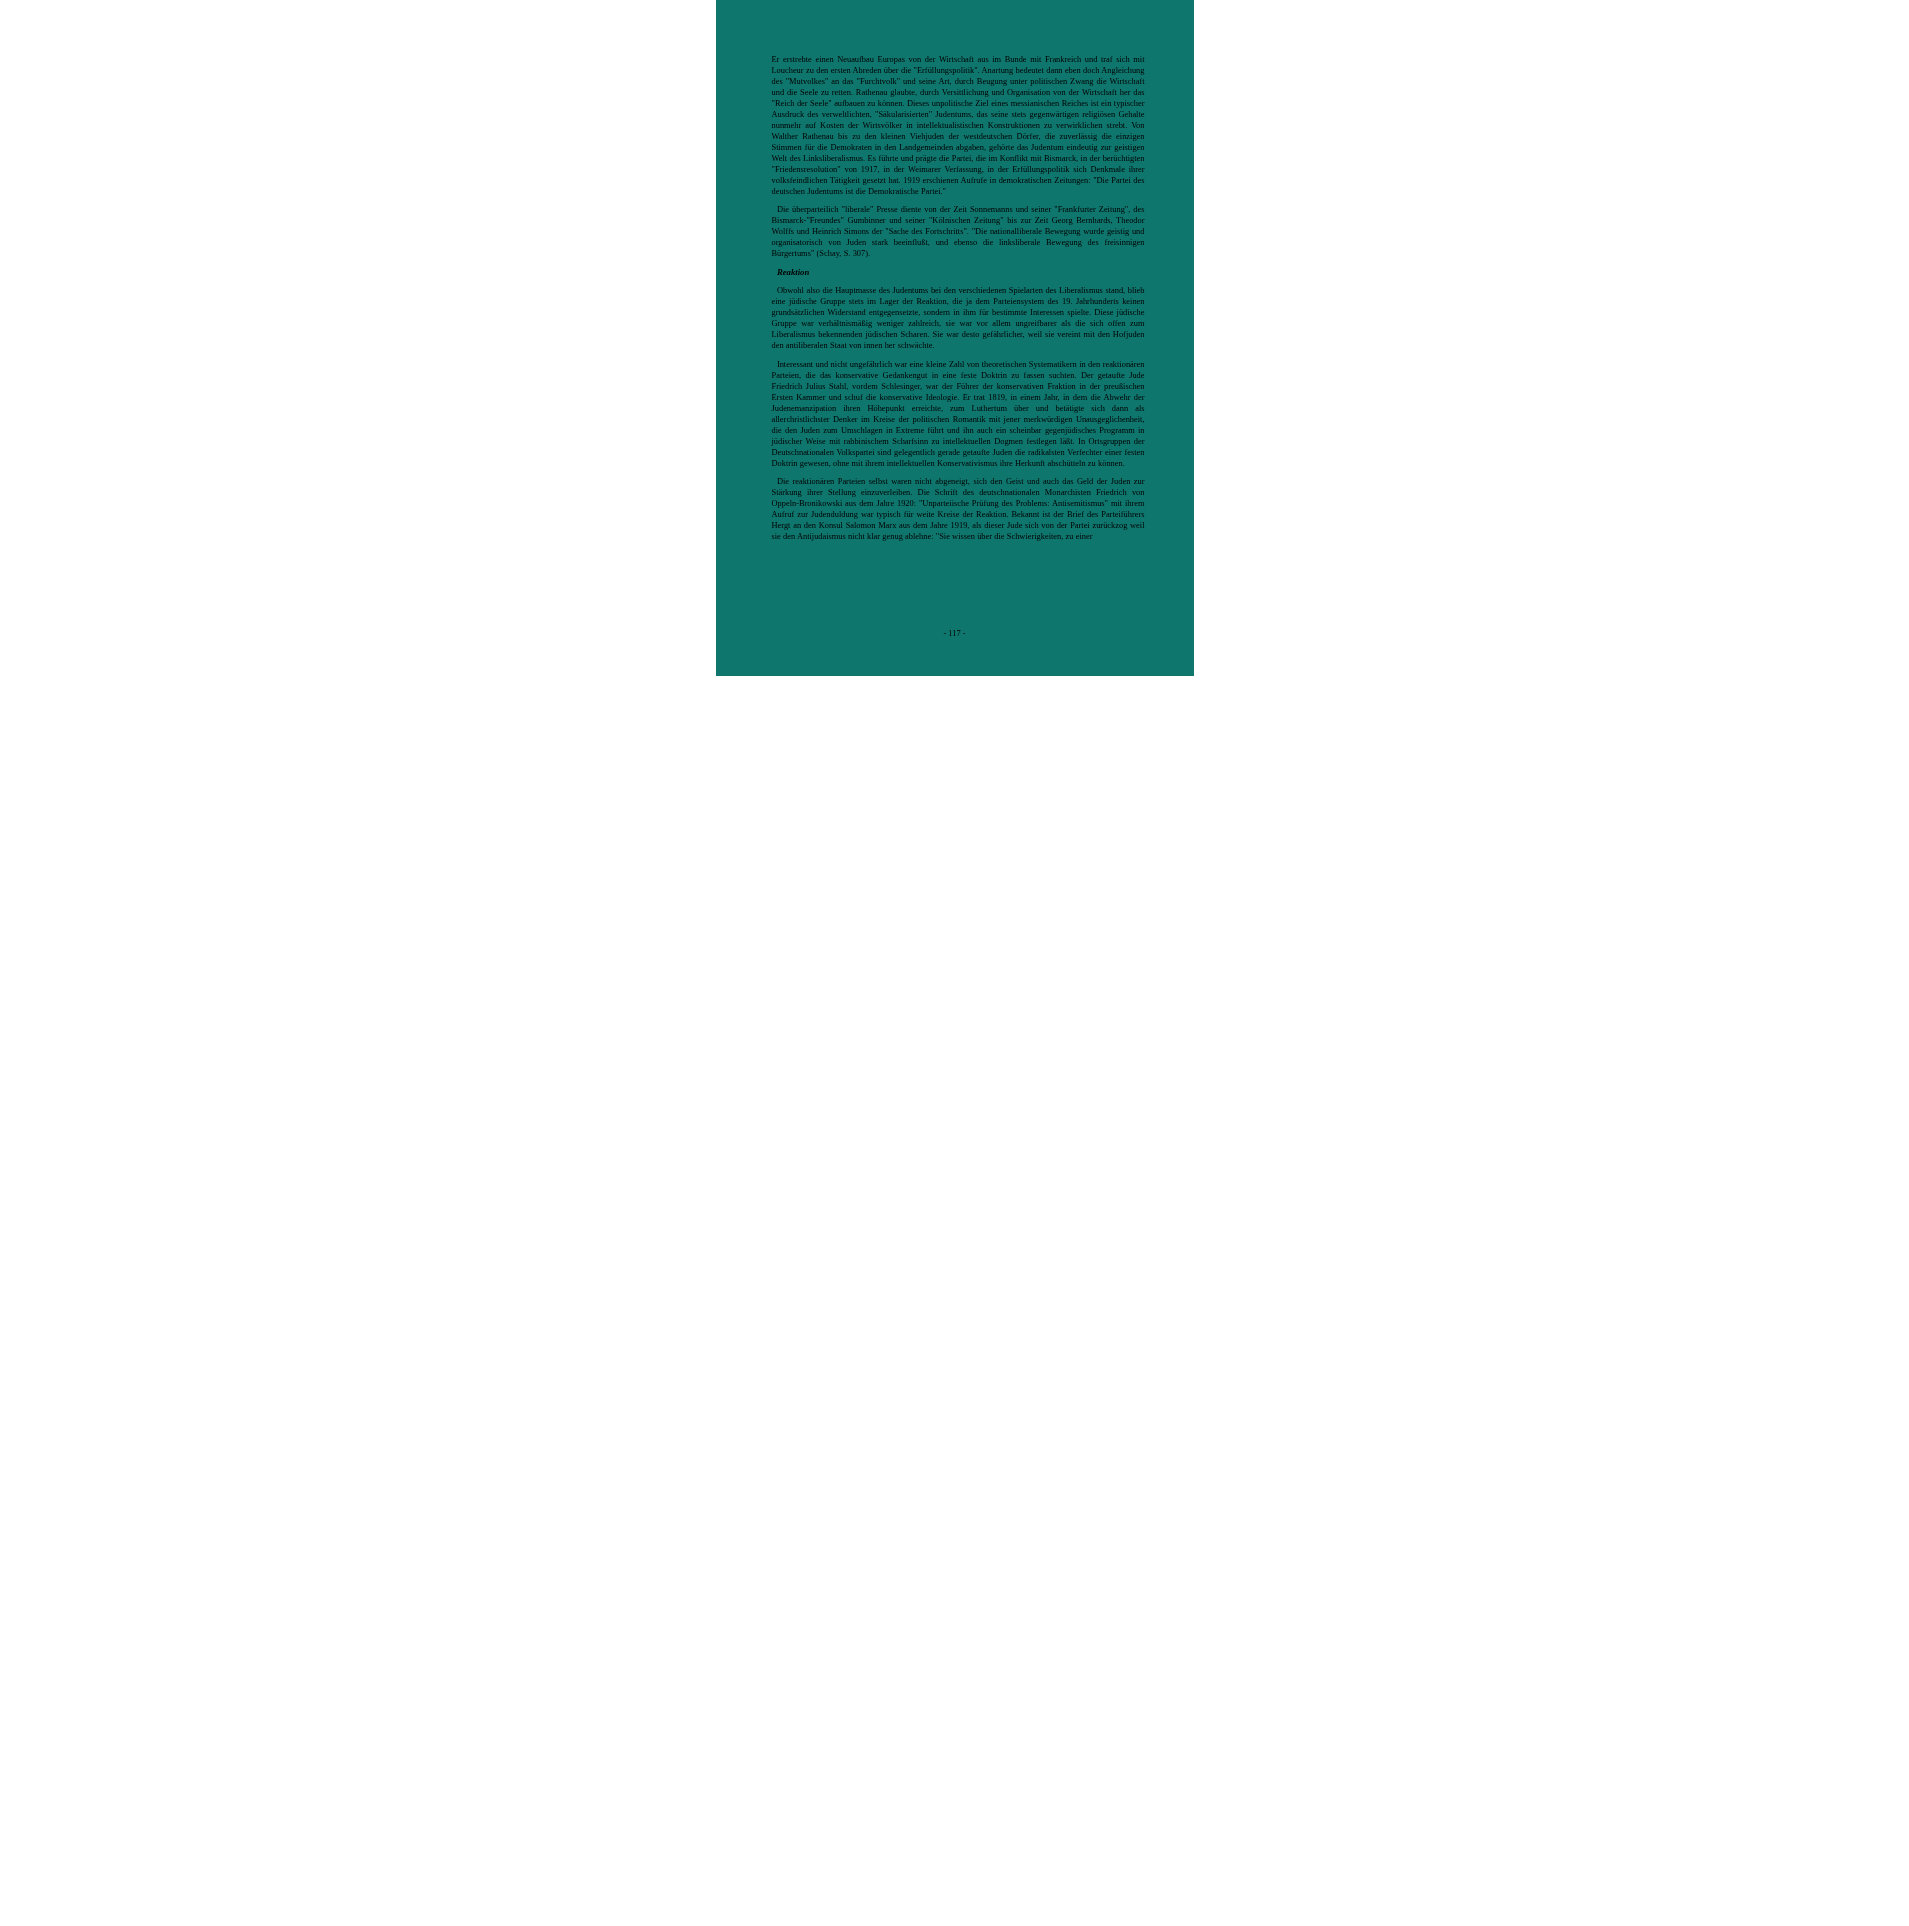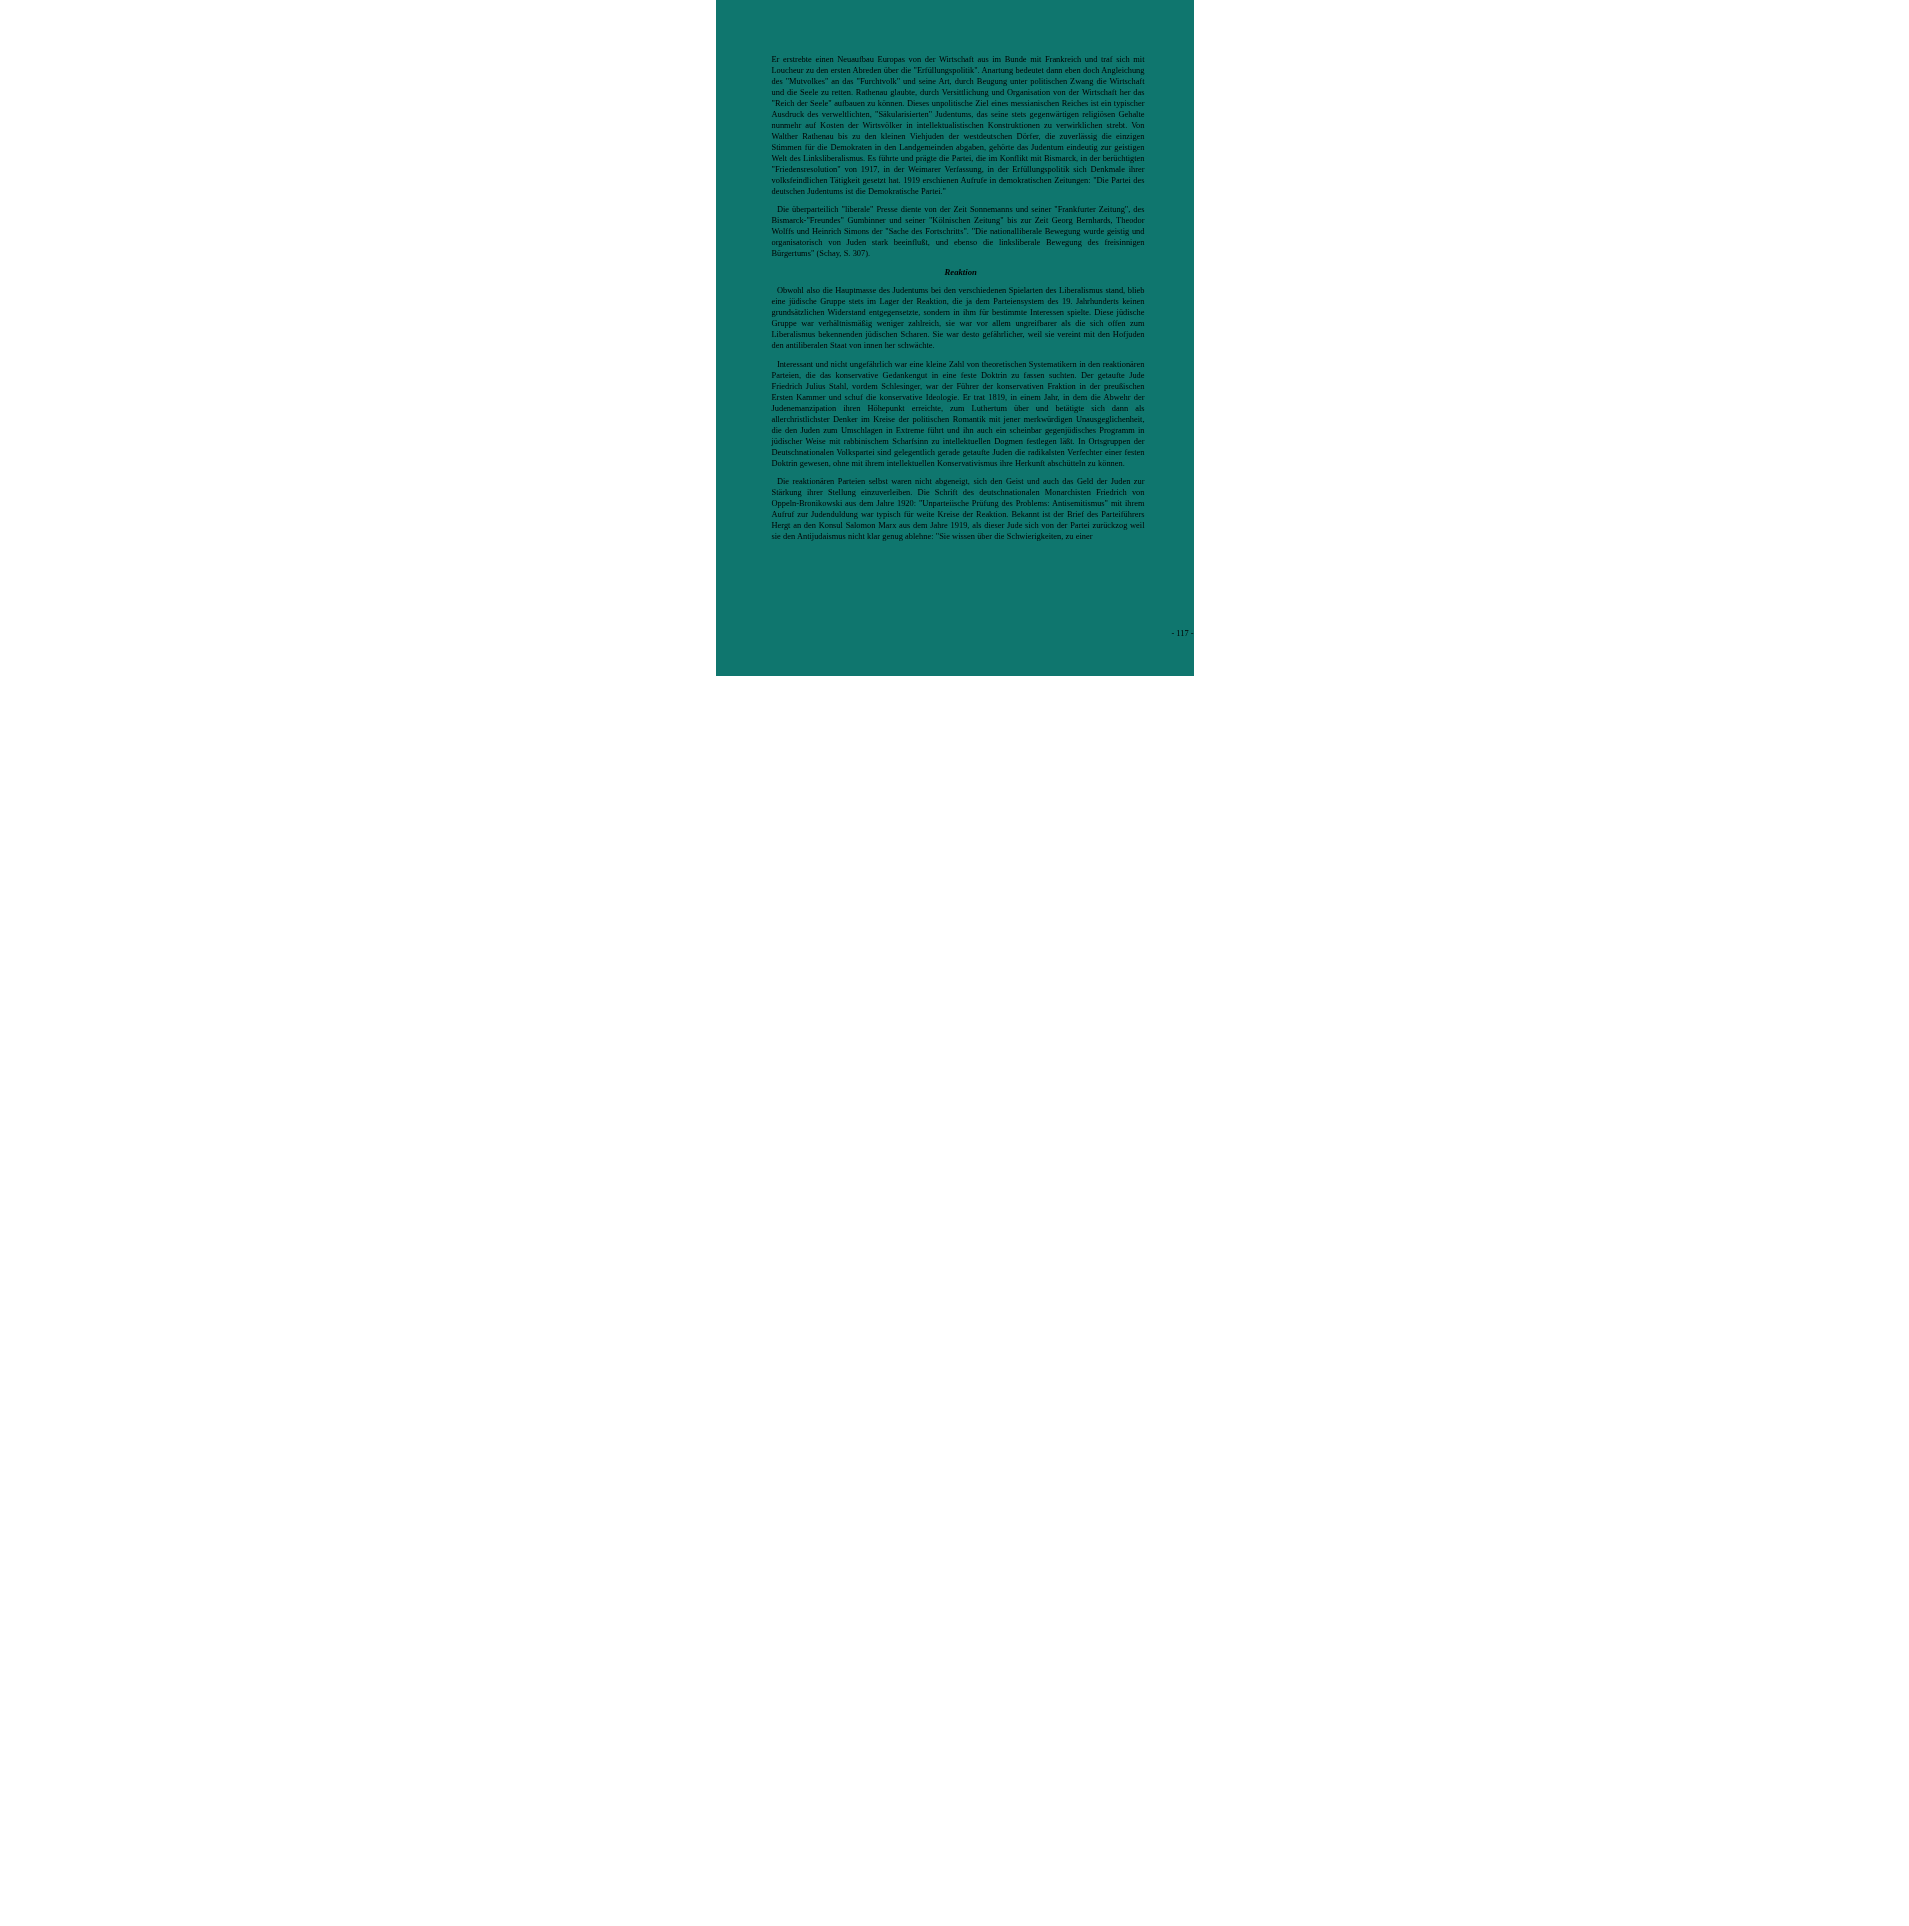--- a/index.html
+++ b/index.html
@@ -38,31 +38,31 @@
   .para + .para {
     margin-top: 7.3px;
   }
   .section-heading {
     font-size: 8.7px;
     line-height: 11px;
     font-weight: bold;
     font-style: italic;
     margin: 8px 0 0 0;
     text-indent: 5.4px;
-    text-align: center;
+    text-align: left;
   }
   .section-heading + .para {
     margin-top: 7px;
   }
   .page-number {
     position: absolute;
     left: 0;
     right: 0;
     top: 628px;
-    text-align: right;
+    text-align: center;
     font-size: 8.4px;
     line-height: 11px;
   }
 </style>
 </head>
 <body>
 
 <div class="page">
   <div class="text-block">
     <p class="para no-indent">Er erstrebte einen Neuaufbau Europas von der Wirtschaft aus im Bunde mit Frankreich und traf sich mit Loucheur zu den ersten Abreden über die "Erfüllungspolitik". Anartung bedeutet dann eben doch Angleichung des "Mutvolkes" an das "Furchtvolk" und seine Art, durch Beugung unter politischen Zwang die Wirtschaft und die Seele zu retten. Rathenau glaubte, durch Versittlichung und Organisation von der Wirtschaft her das "Reich der Seele" aufbauen zu können. Dieses unpolitische Ziel eines messianischen Reiches ist ein typischer Ausdruck des verweltlichten, "Säkularisierten" Judentums, das seine stets gegenwärtigen religiösen Gehalte nunmehr auf Kosten der Wirtsvölker in intellektualistischen Konstruktionen zu verwirklichen strebt. Von Walther Rathenau bis zu den kleinen Viehjuden der westdeutschen Dörfer, die zuverlässig die einzigen Stimmen für die Demokraten in den Landgemeinden abgaben, gehörte das Judentum eindeutig zur geistigen Welt des Linksliberalismus. Es führte und prägte die Partei, die im Konflikt mit Bismarck, in der berüchtigten "Friedensresolution" von 1917, in der Weimarer Verfassung, in der Erfüllungspolitik sich Denkmale ihrer volksfeindlichen Tätigkeit gesetzt hat. 1919 erschienen Aufrufe in demokratischen Zeitungen: "Die Partei des deutschen Judentums ist die Demokratische Partei."</p>

